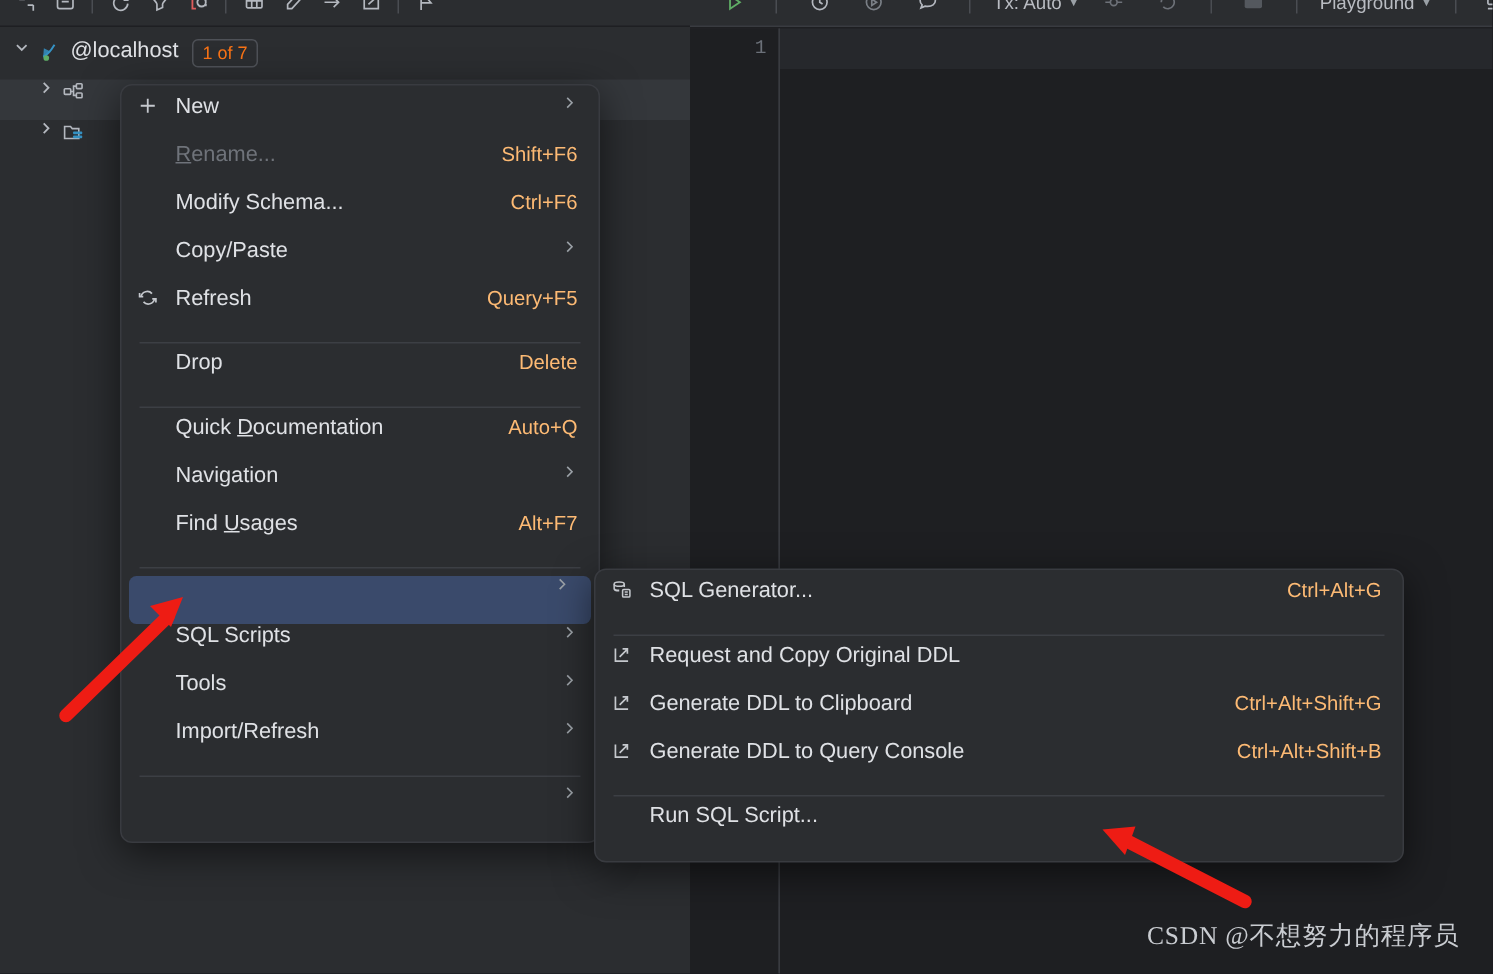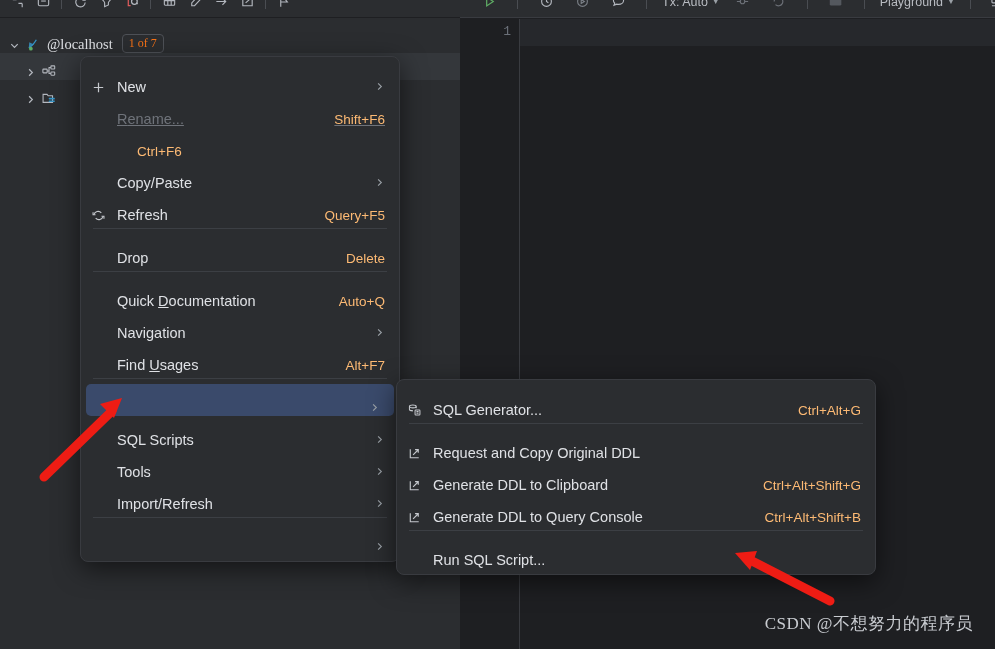--- a/index.html
+++ b/index.html
@@ -36,22 +36,22 @@
     width:26px;height:24px;display:flex;align-items:center;justify-content:center;
     color:#b4b8bf;flex:0 0 auto;
   }
   .tb-sep{width:1px;height:15px;background:#4a4d52;margin:0 5px;flex:0 0 auto;}
   .tb-label{display:flex;align-items:center;gap:4px;white-space:nowrap;color:#b9bcc2;font-size:12.5px;}
   .caret{font-size:8px;color:#9aa0a6;}
 
   
   #db-tree{position:absolute;left:0;top:26px;width:460px;}
   .tree-row{
-    height:27px;display:flex;align-items:flex-end;padding-left:6px;
-    font-size:14.5px;color:#dfe1e5;box-sizing:border-box;white-space:nowrap;font-family:Liberation Serif, serif;
+    height:27px;display:flex;align-items:flex-start;padding-left:6px;
+    font-size:14.5px;color:#dfe1e5;box-sizing:border-box;white-space:nowrap;
   }
   .tree-row.indent1{padding-left:22px;}
   .tree-row.selected{background:#34373b;}
   .twisty{width:16px;text-align:center;color:#b4b8bf;font-size:11px;flex:0 0 auto;}
   .tree-ico{width:22px;display:flex;align-items:center;justify-content:center;flex:0 0 auto;}
   .tree-label{margin-left:3px;}
   .badge{
     margin-left:9px;border:1px solid #4e5157;border-radius:4px;
     padding:1px 6px;font-size:12px;color:#f97316;line-height:15px;
   }
@@ -68,27 +68,27 @@
   }
   #current-line{position:absolute;left:0;top:0;width:535px;height:27px;background:#26282c;}
   #panel-divider{position:absolute;left:59px;top:0;width:1px;height:649px;background:#393b40;}
 
   
   .menu{
     position:absolute;background:#2b2d30;border:1px solid #393b40;border-radius:8px;
     box-shadow:0 7px 26px rgba(0,0,0,.55);padding:6px 0;box-sizing:border-box;
   }
   #main-menu{left:80px;top:56px;width:320px;}
-  #sub-menu{left:396px;top:379px;width:480px;}
+  #sub-menu{left:396px;top:379px;width:540px;}
   .mi{
-    position:relative;height:32px;display:flex;align-items:flex-end;
+    position:relative;height:32px;display:flex;align-items:flex-start;
     padding:0 14px 0 14px;box-sizing:border-box;font-size:14.5px;color:#dfe1e5;
     white-space:nowrap;
   }
-  .mi.disabled{color:#6f737a;text-decoration:underline;}
+  .mi.disabled{color:#6f737a;}
   .mi.highlight{background:#3a4a6b;margin:0 5px;border-radius:5px;}
   .mi-ico{
     width:26px;margin-left:-4px;display:flex;align-items:center;justify-content:flex-start;
     color:#c5c8cd;flex:0 0 auto;
   }
   .mi-ico.empty{width:26px;}
   .mi-text{flex:1 1 auto;}
   .mi-text u{text-decoration:underline;}
   .mi-key{color:#fdba74;font-size:13.5px;margin-left:20px;}
   .mi-arrow{color:#9aa0a6;font-size:12px;margin-left:16px;}
@@ -311,20 +311,21 @@
   </div>
 
   <div class="mi disabled">
     <span class="mi-ico empty"></span>
     <span class="mi-text"><u>R</u><span>ename...</span></span>
     <span class="mi-key">Shift+F6</span>
   </div>
 
   <div class="mi">
     <span class="mi-ico empty"></span>
+    <span class="mi-text">Modify Schema...</span>
     <span class="mi-key">Ctrl+F6</span>
   </div>
 
   <div class="mi">
     <span class="mi-ico empty"></span>
     <span class="mi-text">Copy/Paste</span>
     <span class="mi-arrow">
       <svg width="11" height="11" viewBox="0 0 12 12" fill="none" stroke="currentColor" stroke-width="1.2">
           <path d="M4.5 2.5 8 6l-3.5 3.5"></path>
         </svg>

